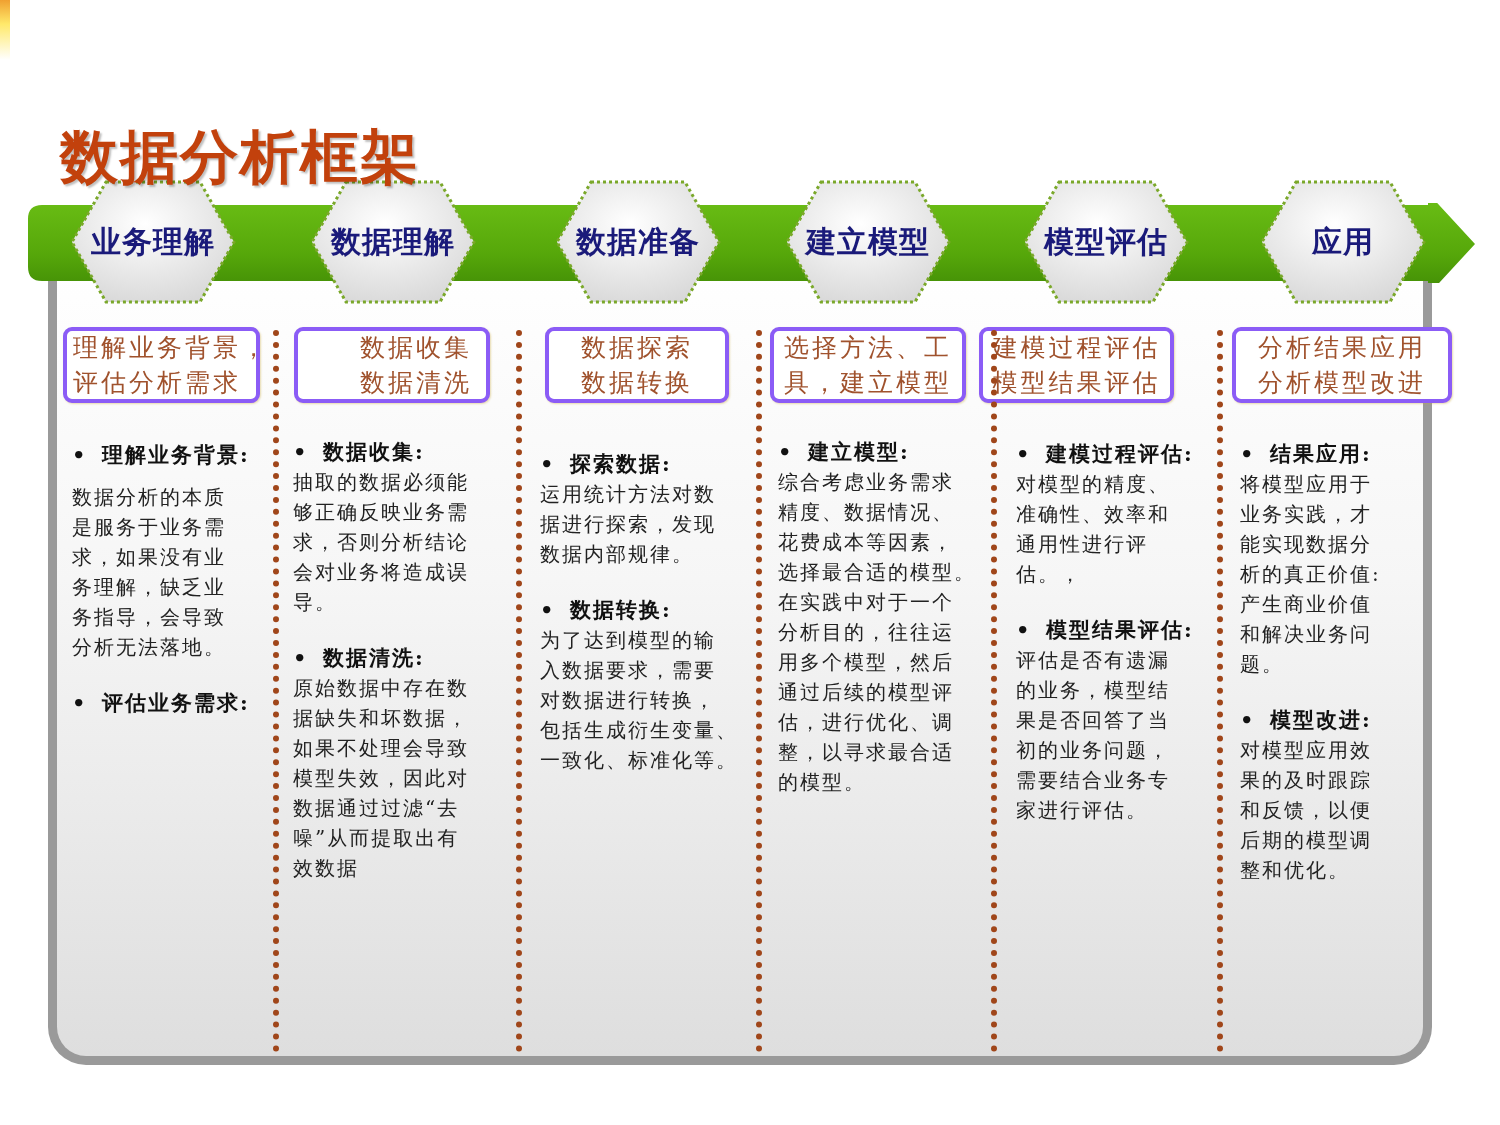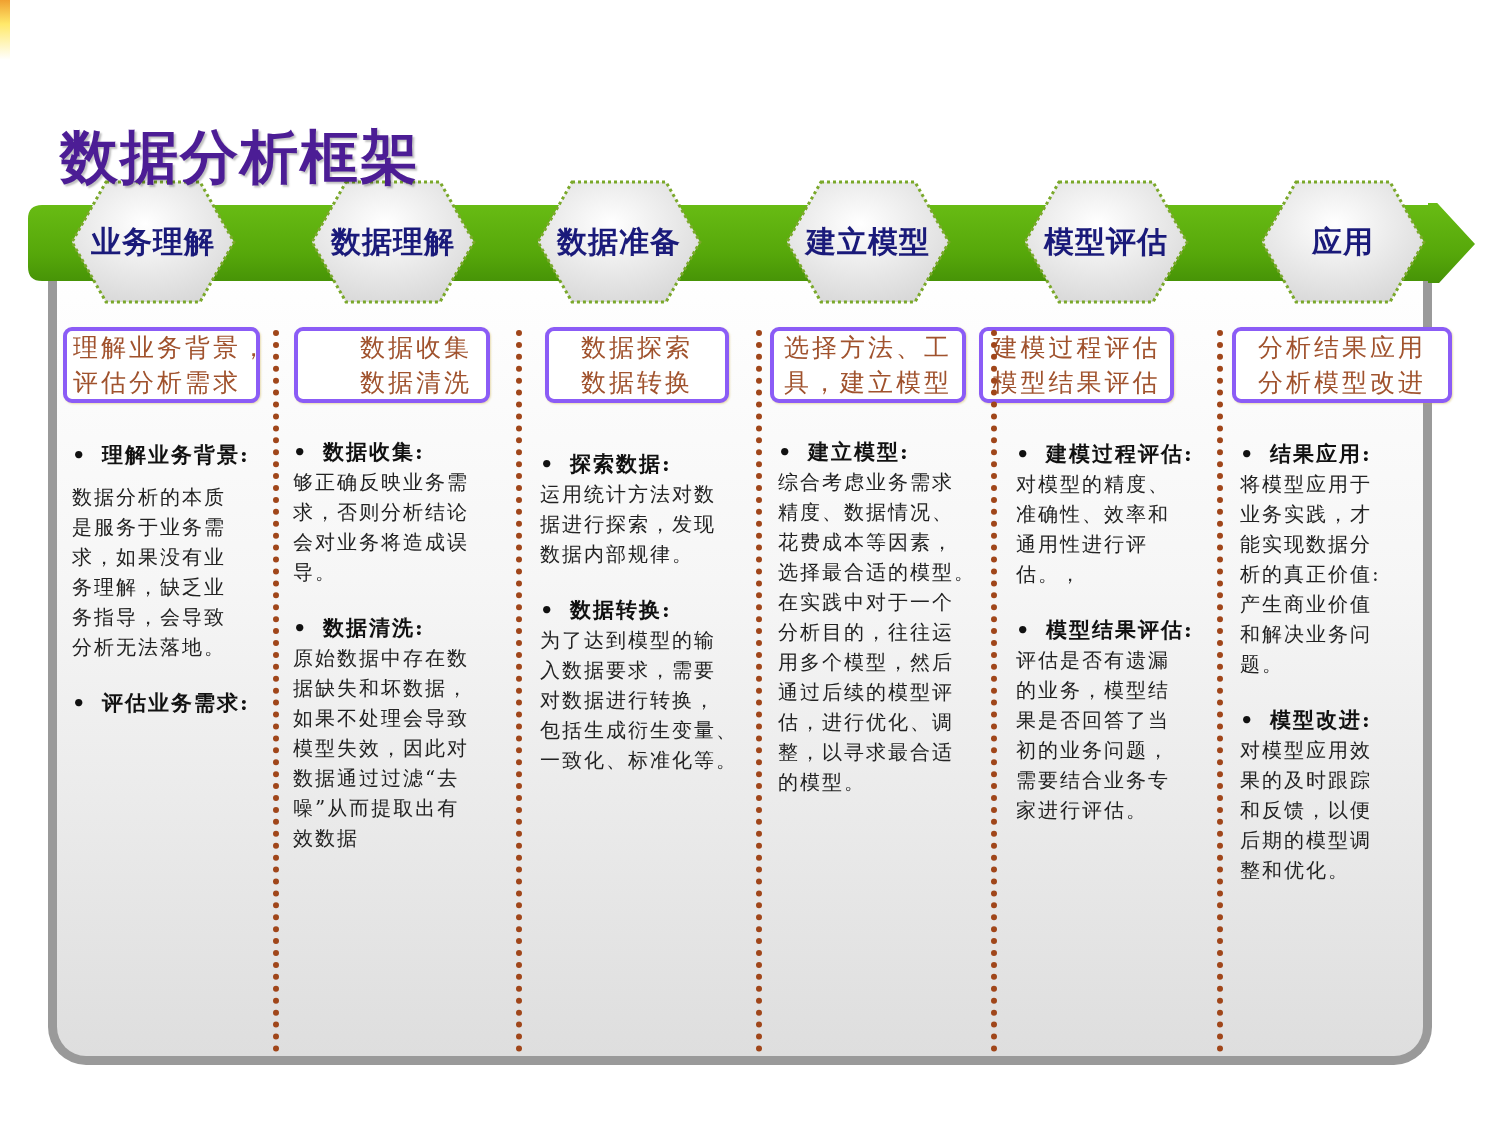--- a/index.html
+++ b/index.html
@@ -1,20 +1,20 @@
 <!DOCTYPE html>
 <html><head>
 <meta charset="utf-8">
 <style>
   html, body { margin:0; padding:0; }
   body { width:1500px; height:1125px; background:#ffffff; position:relative; overflow:hidden;
          font-family:"DejaVu Serif","Liberation Serif",serif; }
   .corner-mark { position:absolute; left:0; top:0; width:10px; height:60px;
          background:linear-gradient(180deg,#f0a030 0%,#ffe96a 40%,rgba(255,255,255,0) 100%); }
-  .title { position:absolute; left:60px; top:122px; font-size:58px; font-weight:bold; color:#4c1d95;
+  .title { position:absolute; left:60px; top:122px; font-size:58px; font-weight:bold; color:#c2410c;
            letter-spacing:2px; text-shadow:2px 2px 2px rgba(0,0,0,0.25); line-height:70px; z-index:4; }
   .panel { position:absolute; left:48px; top:262px; width:1384px; height:803px; box-sizing:border-box;
            border:9px solid #9a9a9a; border-top:none; border-radius:0 0 38px 38px;
            background:linear-gradient(180deg,#ffffff 0%,#f6f6f6 40%,#dedede 100%); z-index:1; }
   .arrow-band { position:absolute; left:28px; top:203px; z-index:2; }
   .hex { position:absolute; top:180px; width:166px; height:124px; z-index:3; }
   .hex svg { position:absolute; left:0; top:0; }
   .hex-label { position:absolute; left:0; top:0; width:166px; height:124px; display:flex; align-items:center;
                justify-content:center; font-size:30px; font-weight:bold; color:#1a1a7a; letter-spacing:1px;
                font-family:"DejaVu Serif",serif; }
@@ -59,21 +59,21 @@
       <polygon points="36,2 130,2 164,62 130,122 36,122 2,62" fill="url(#hg)" stroke="#7aa82a" stroke-width="3" stroke-dasharray="3,3"></polygon>
     </svg>
   <div class="hex-label">业务理解</div>
 </div>
 <div class="hex" style="left:310px;">
   <svg width="166" height="124">
       <polygon points="36,2 130,2 164,62 130,122 36,122 2,62" fill="url(#hg)" stroke="#7aa82a" stroke-width="3" stroke-dasharray="3,3"></polygon>
     </svg>
   <div class="hex-label">数据理解</div>
 </div>
-<div class="hex" style="left:536px;text-decoration:underline;">
+<div class="hex" style="left:555px;text-decoration:underline;">
   <svg width="166" height="124">
       <polygon points="36,2 130,2 164,62 130,122 36,122 2,62" fill="url(#hg)" stroke="#7aa82a" stroke-width="3" stroke-dasharray="3,3"></polygon>
     </svg>
   <div class="hex-label">数据准备</div>
 </div>
 <div class="hex" style="left:785px;">
   <svg width="166" height="124">
       <polygon points="36,2 130,2 164,62 130,122 36,122 2,62" fill="url(#hg)" stroke="#7aa82a" stroke-width="3" stroke-dasharray="3,3"></polygon>
     </svg>
   <div class="hex-label">建立模型</div>
@@ -143,20 +143,21 @@
     </div>
   <div style="height:14px"></div>
 </div>
 
 <div class="col" style="left:293px; top:437px; width:225px;">
   <div class="bullet">
       <span class="dot">•</span>
       <span>数据收集:</span>
     </div>
   <div>
+    <div>抽取的数据必须能</div>
       <div>够正确反映业务需</div>
       <div>求，否则分析结论</div>
     <div>会对业务将造成误</div>
       <div>导。</div>
   </div>
   <div style="height:26px"></div>
   <div class="bullet">
       <span class="dot">•</span>
       <span>数据清洗:</span>
     </div>

